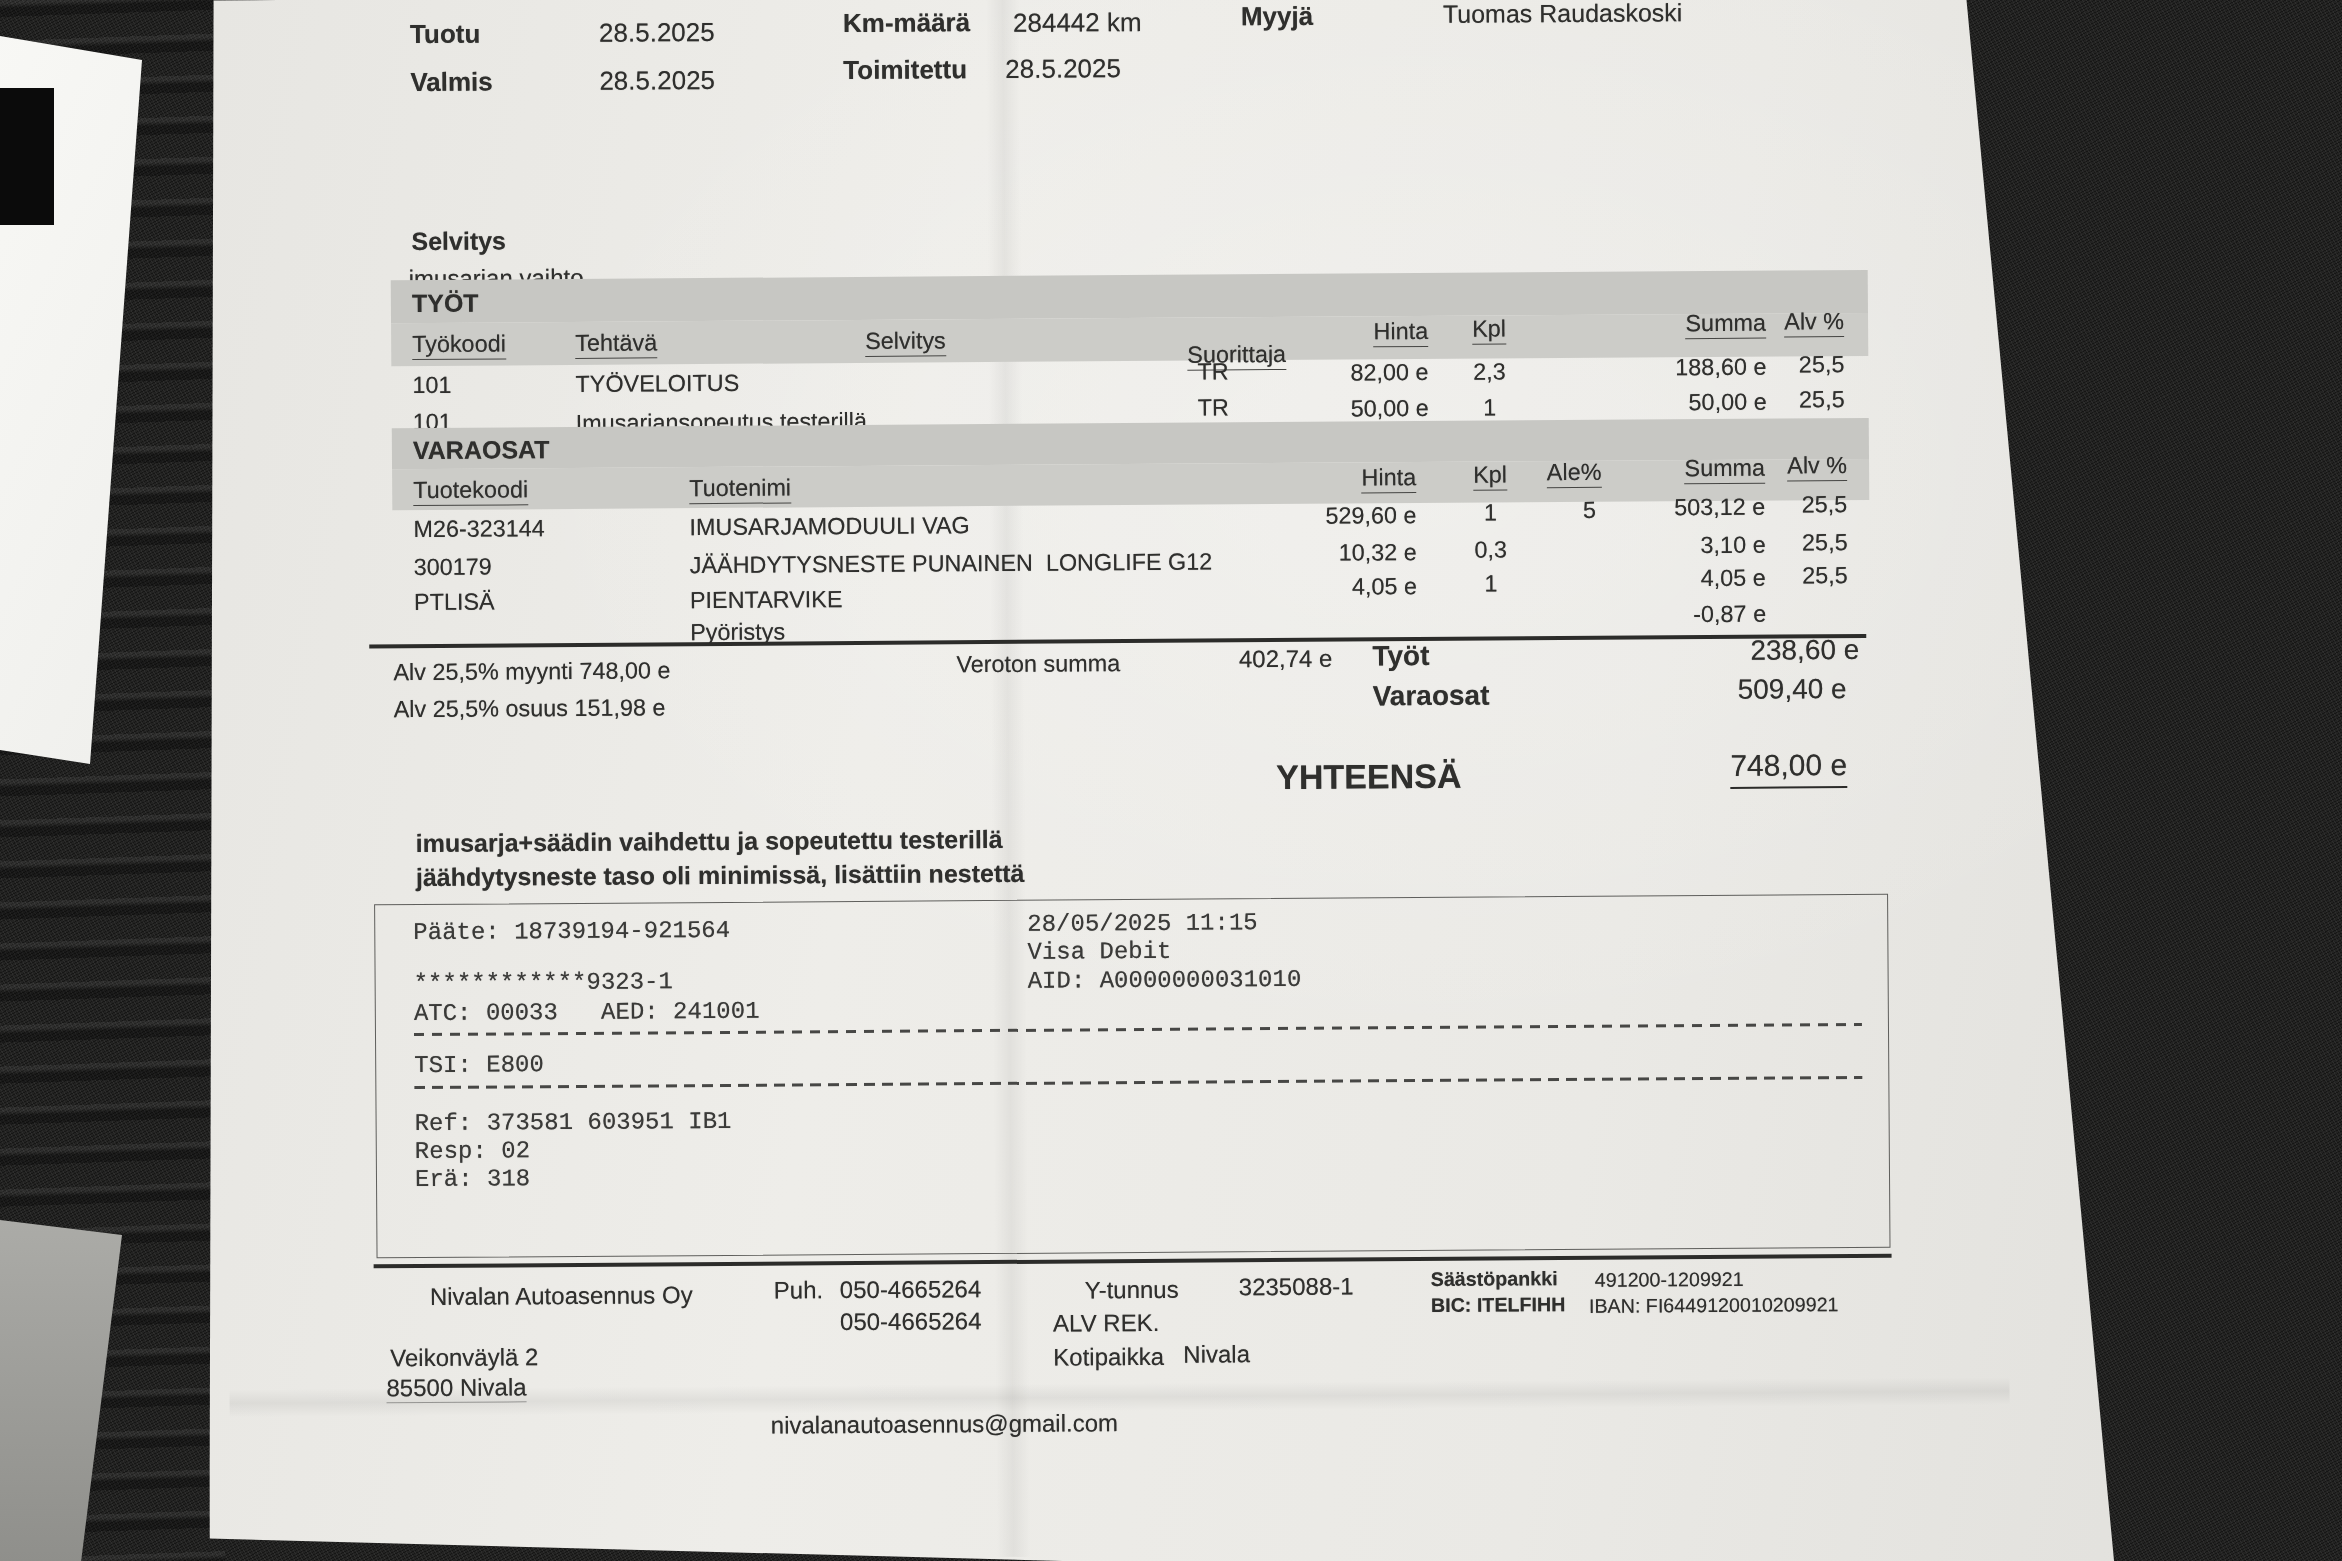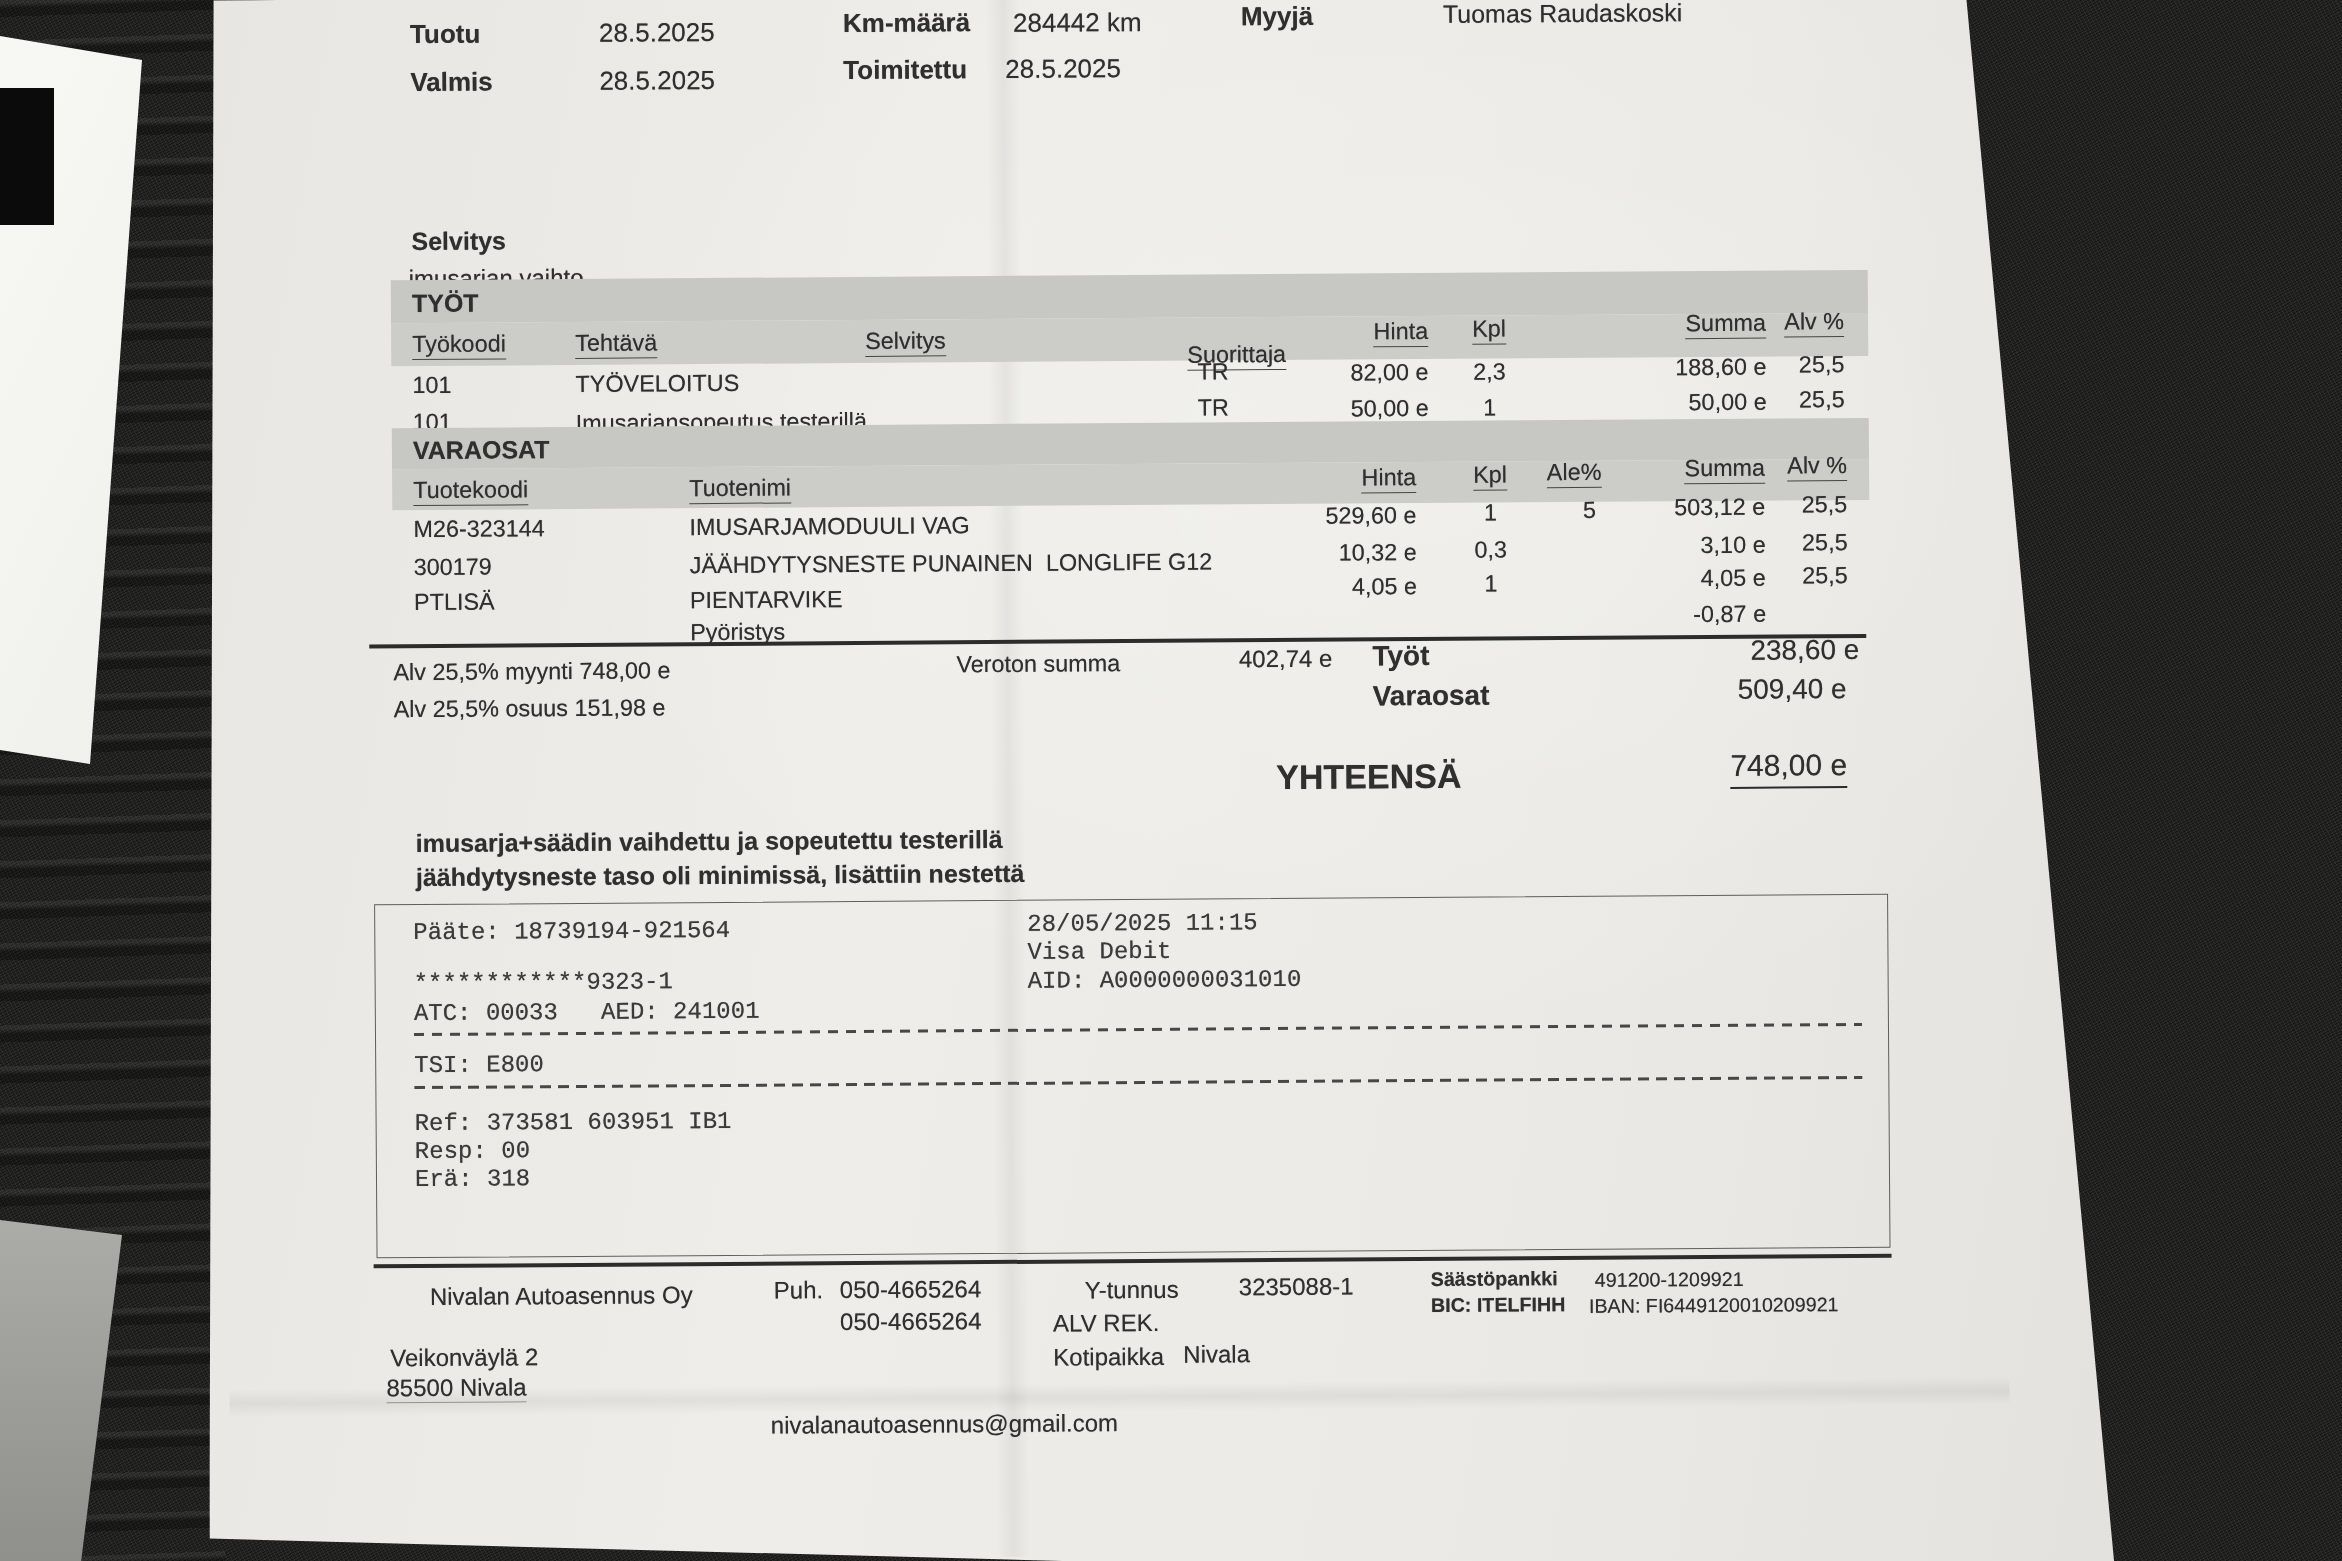--- a/index.html
+++ b/index.html
@@ -157,21 +157,21 @@
     <div class="t mono" style="left:412px;top:920px;">Pääte: 18739194-921564</div>
     <div class="t mono" style="left:1026px;top:916px;">28/05/2025 11:15</div>
     <div class="t mono" style="left:1026px;top:944px;">Visa Debit</div>
     <div class="t mono" style="left:1026px;top:973px;">AID: A0000000031010</div>
     <div class="t mono" style="left:412px;top:971px;">************9323-1</div>
     <div class="t mono" style="left:412px;top:1001px;">ATC: 00033   AED: 241001</div>
     <div class="dash" style="left:412px;top:1034px;width:1448px;"></div>
     <div class="t mono" style="left:412px;top:1053px;">TSI: E800</div>
     <div class="dash" style="left:412px;top:1087px;width:1448px;"></div>
     <div class="t mono" style="left:412px;top:1111px;">Ref: 373581 603951 IB1</div>
-    <div class="t mono" style="left:412px;top:1139px;">Resp: 00</div>
+    <div class="t mono" style="left:412px;top:1139px;">Resp: 02</div>
     <div class="t mono" style="left:412px;top:1167px;">Erä: 318</div>
 
     <div class="rule" style="left:370px;top:1265px;width:1518px;height:3.7px;"></div>
     <div class="t sz26" style="left:426px;top:1284px;">Nivalan Autoasennus Oy</div>
     <div class="t sz26" style="left:770px;top:1280px;">Puh.</div>
     <div class="t sz26" style="left:836px;top:1280px;">050-4665264</div>
     <div class="t sz26" style="left:836px;top:1312px;">050-4665264</div>
     <div class="t sz26" style="left:1051px;top:1282px;margin-left:30px;">Y-tunnus</div>
     <div class="t sz26" style="left:1235px;top:1280px;">3235088-1</div>
     <div class="t sz26" style="left:1049px;top:1315px;">ALV REK.</div>

